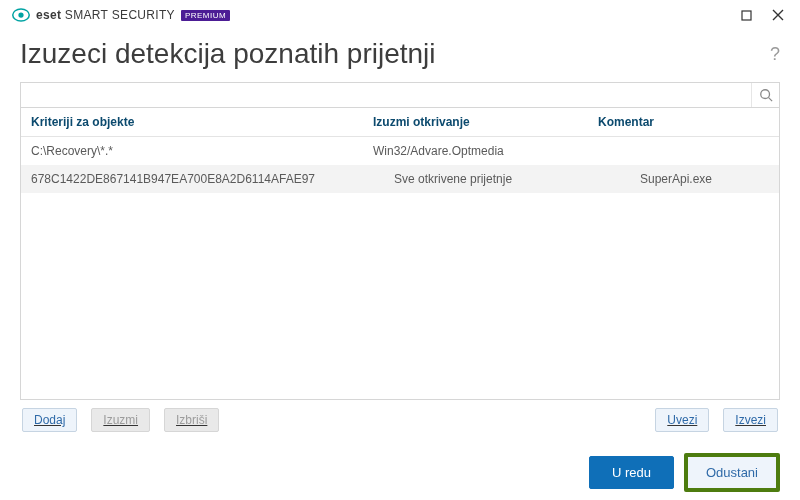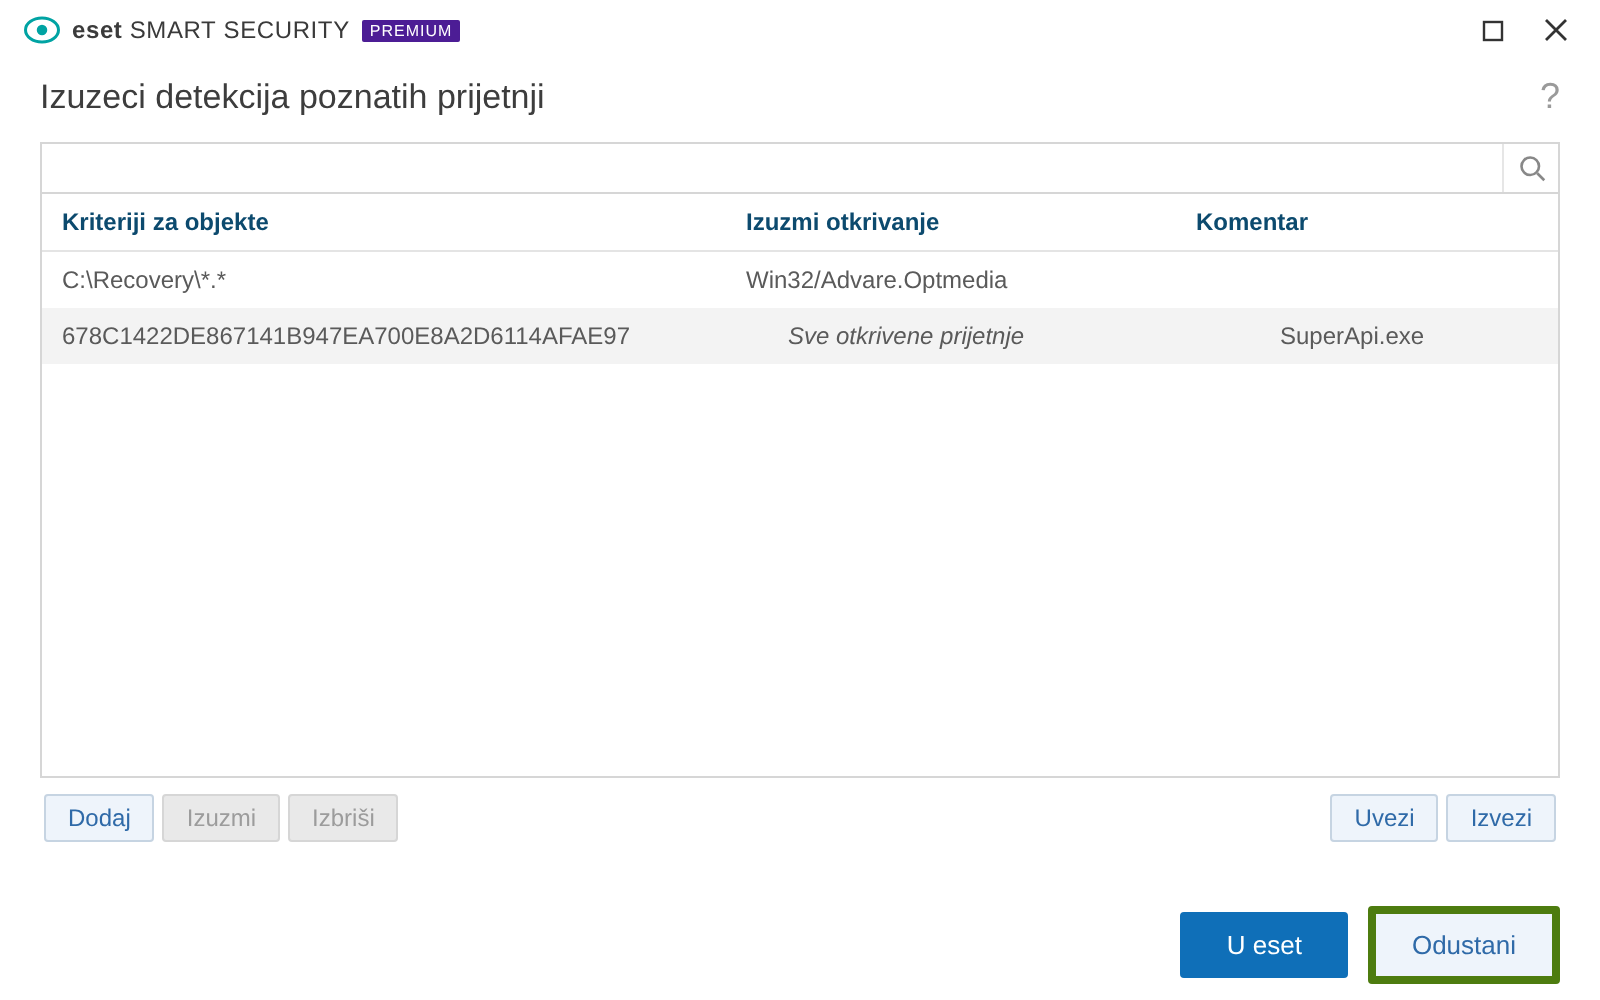--- a/index.html
+++ b/index.html
@@ -7,37 +7,37 @@
   .titlebar { height: 30px; display: flex; align-items: center; padding: 0 8px 0 12px; }
   .brand { display: flex; align-items: center; gap: 6px; font-size: 12px; color: #444; }
   .brand-logo { width: 18px; height: 18px; }
   .brand-text { font-weight: 400; letter-spacing: 0.3px; color: #3a3a3a; }
   .brand-text .light { font-weight: 300; }
   .brand-text .bold { font-weight: 400; }
   .brand-badge { background: #4c1d95; color: #fff; font-size: 8px; padding: 1px 4px; border-radius: 1px; letter-spacing: 0.5px; }
   .win-controls { margin-left: auto; display: flex; gap: 4px; }
   .win-btn { width: 28px; height: 22px; display: flex; align-items: center; justify-content: center; cursor: pointer; color:#333; }
   .header { padding: 8px 20px 12px 20px; display: flex; align-items: center; }
-  .header h1 { font-size: 17px; font-weight: 400; color: #3d3d3d; }
+  .header h1 { font-size: 28px; font-weight: 400; color: #3d3d3d; }
   .help-icon { margin-left: auto; color: #9a9a9a; font-size: 18px; cursor: pointer; }
   .content { padding: 0 20px; }
   .searchbar { display: flex; border: 1px solid #d6d6d6; height: 26px; background: #fff; }
   .searchbar input { flex: 1; border: none; outline: none; padding: 0 8px; font-size: 12px; background: transparent; }
   .searchbar .search-btn { width: 28px; display: flex; align-items: center; justify-content: center; border-left: 1px solid #e6e6e6; cursor: pointer; color:#777; }
   .table-wrap { border: 1px solid #d6d6d6; border-top: none; height: 292px; display: flex; flex-direction: column; background: #fff; }
   .thead { display: flex; background: #fff; border-bottom: 1px solid #e4e4e4; font-size: 12px; font-weight: 600; color: #0c4a6e; }
   .thead .col, .trow .col { padding: 7px 10px; }
   .col1 { width: 342px; }
   .col2 { width: 225px; }
   .col3 { flex: 1; }
   .tbody { flex: 1; overflow: auto; font-size: 12px; color: #5a5a5a; }
   .trow { display: flex; }
   .trow.alt { background: #f3f3f3; gap: 21px; }
-  .italic { font-style: italic; }
-  .action-row { display: flex; padding: 8px 2px; gap: 4px; }
+  .italic { }
+  .action-row { display: flex; padding: 8px 2px; gap: 14px; text-decoration: underline; }
   .action-row .spacer { flex: 1; }
   .sm-btn { border: 1px solid #c6d4e2; background: #eef4fb; color: #2f6aa8; font-size: 12px; padding: 4px 11px; cursor: pointer; border-radius: 2px; }
   .sm-btn.disabled { background: #e9e9e9; border-color: #d6d6d6; color: #9c9c9c; cursor: default; }
   .footer { position: absolute; bottom: 0; left: 0; right: 0; height: 56px; display: flex; align-items: center; justify-content: flex-end; padding: 0 20px; gap: 10px; }
   .btn-primary { background: #0f6fb8; color: #fff; border: 1px solid #0f6fb8; font-size: 13px; padding: 8px 22px; cursor: pointer; border-radius: 2px; }
   .btn-secondary { background: #eef4fb; color: #2f6aa8; border: 4px solid #4d7c0f; font-size: 13px; padding: 8px 18px; cursor: pointer; border-radius: 2px; }
 </style>
 </head>
 <body>
 
@@ -108,15 +108,15 @@
     <button class="sm-btn">Dodaj</button>
     <button class="sm-btn disabled">Izuzmi</button>
     <button class="sm-btn disabled">Izbriši</button>
     <div class="spacer"></div>
     <button class="sm-btn">Uvezi</button>
     <button class="sm-btn">Izvezi</button>
   </div>
 </div>
 
 <div class="footer">
-  <button class="btn-primary">U eset</button>
+  <button class="btn-primary">U redu</button>
   <button class="btn-secondary">Odustani</button>
 </div>
 
 </body></html>

